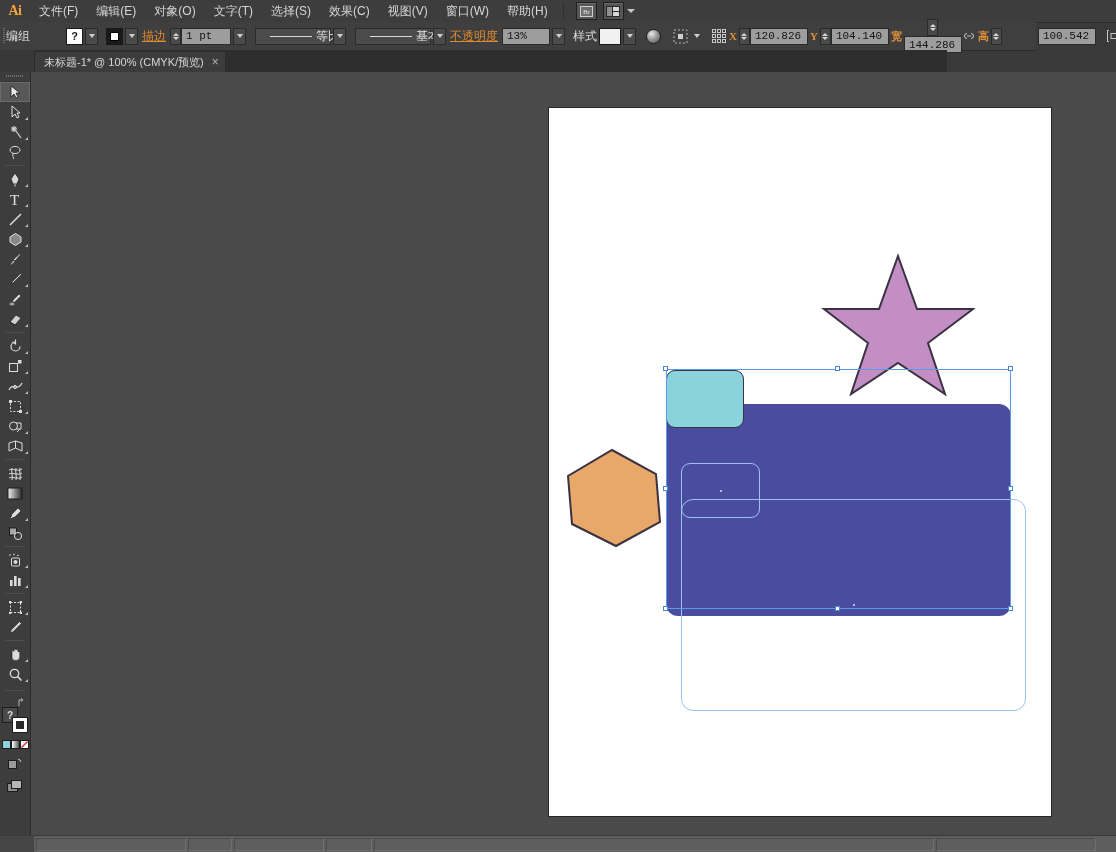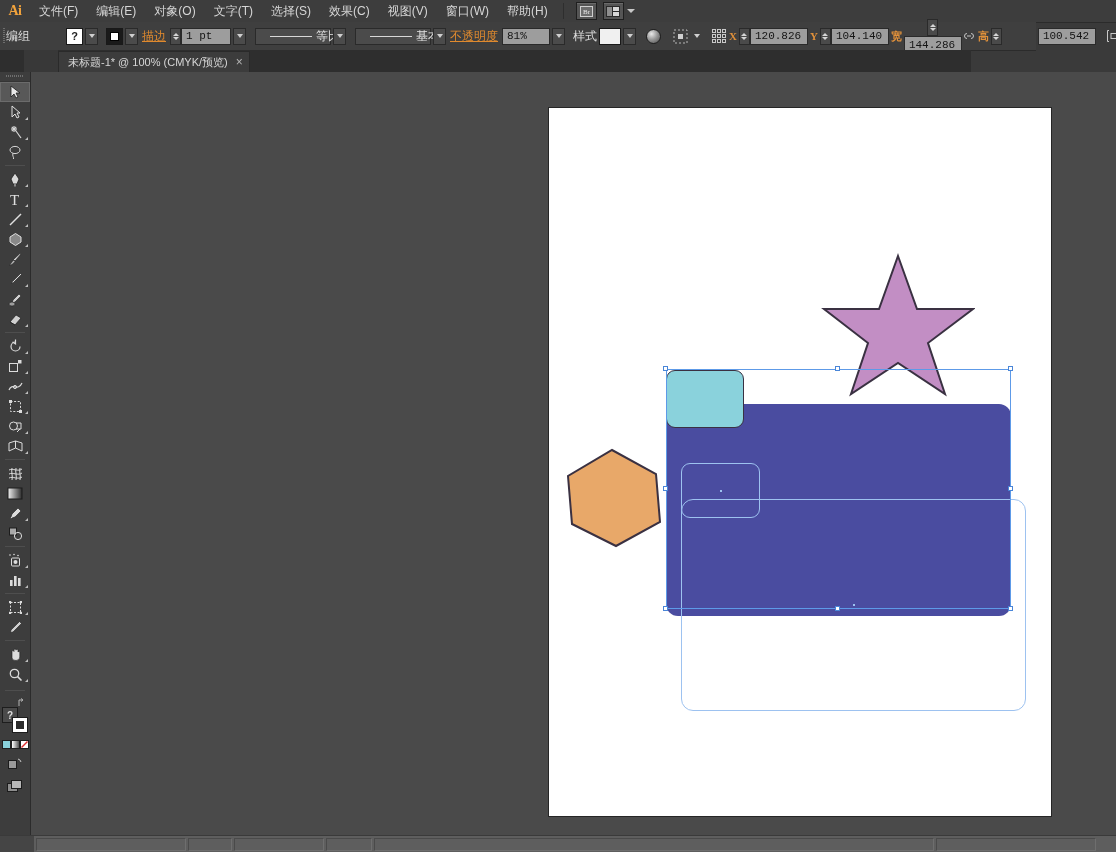--- a/index.html
+++ b/index.html
@@ -104,21 +104,21 @@
   .round-btn{
     width:15px;height:15px;border-radius:50%;
     background:radial-gradient(circle at 35% 30%,#e9e9e9 0%,#9a9a9a 45%,#4a4a4a 100%);
     border:1px solid #1e1e1e;box-sizing:border-box;
   }
   .tiny-orange{color:#e0903a;font-size:11px;font-weight:bold;padding:0 2px;font-family:"Liberation Serif",serif;}
 
   
   .tabbar{
     position:absolute;left:0;top:50px;width:947px;height:22px;
-    background:#2e2e2e;border-bottom:1px solid #232323;display:flex;align-items:flex-end;padding-left:24px;
+    background:#2e2e2e;border-bottom:1px solid #232323;display:flex;align-items:flex-end;
   }
   .tabbar-pad{width:34px;height:22px;background:#383838;}
   .doctab{
     height:21px;background:#3c3c3c;border:1px solid #2a2a2a;border-bottom:none;
     display:flex;align-items:center;padding:0 6px 0 9px;gap:8px;
     font-size:11px;color:#d6d6d6;box-sizing:border-box;
   }
   .doctab .close{color:#b6b6b6;font-size:12px;line-height:1;cursor:pointer;}
 
   
@@ -264,21 +264,21 @@
     <div style="display:flex;align-items:center;margin-left:9px;">
       <div class="combo" style="width:76px;">
         <span class="line"></span>
         <span class="txt">基本</span>
       </div>
       <div class="mini-caret"></div>
     </div>
 
     <div class="orange-link">不透明度</div>
     <div style="display:flex;align-items:center;">
-      <div class="field w48">81%</div>
+      <div class="field w48">13%</div>
       <div class="mini-caret"></div>
     </div>
 
     <div class="cb-label" style="padding-left:8px;">样式</div>
     <div style="display:flex;align-items:center;margin-left:-4px;">
       <div class="swatch-box" style="width:22px;background:#f0f0f0;"></div>
       <div class="mini-caret"></div>
     </div>
 
     <div class="cb-sep"></div>

